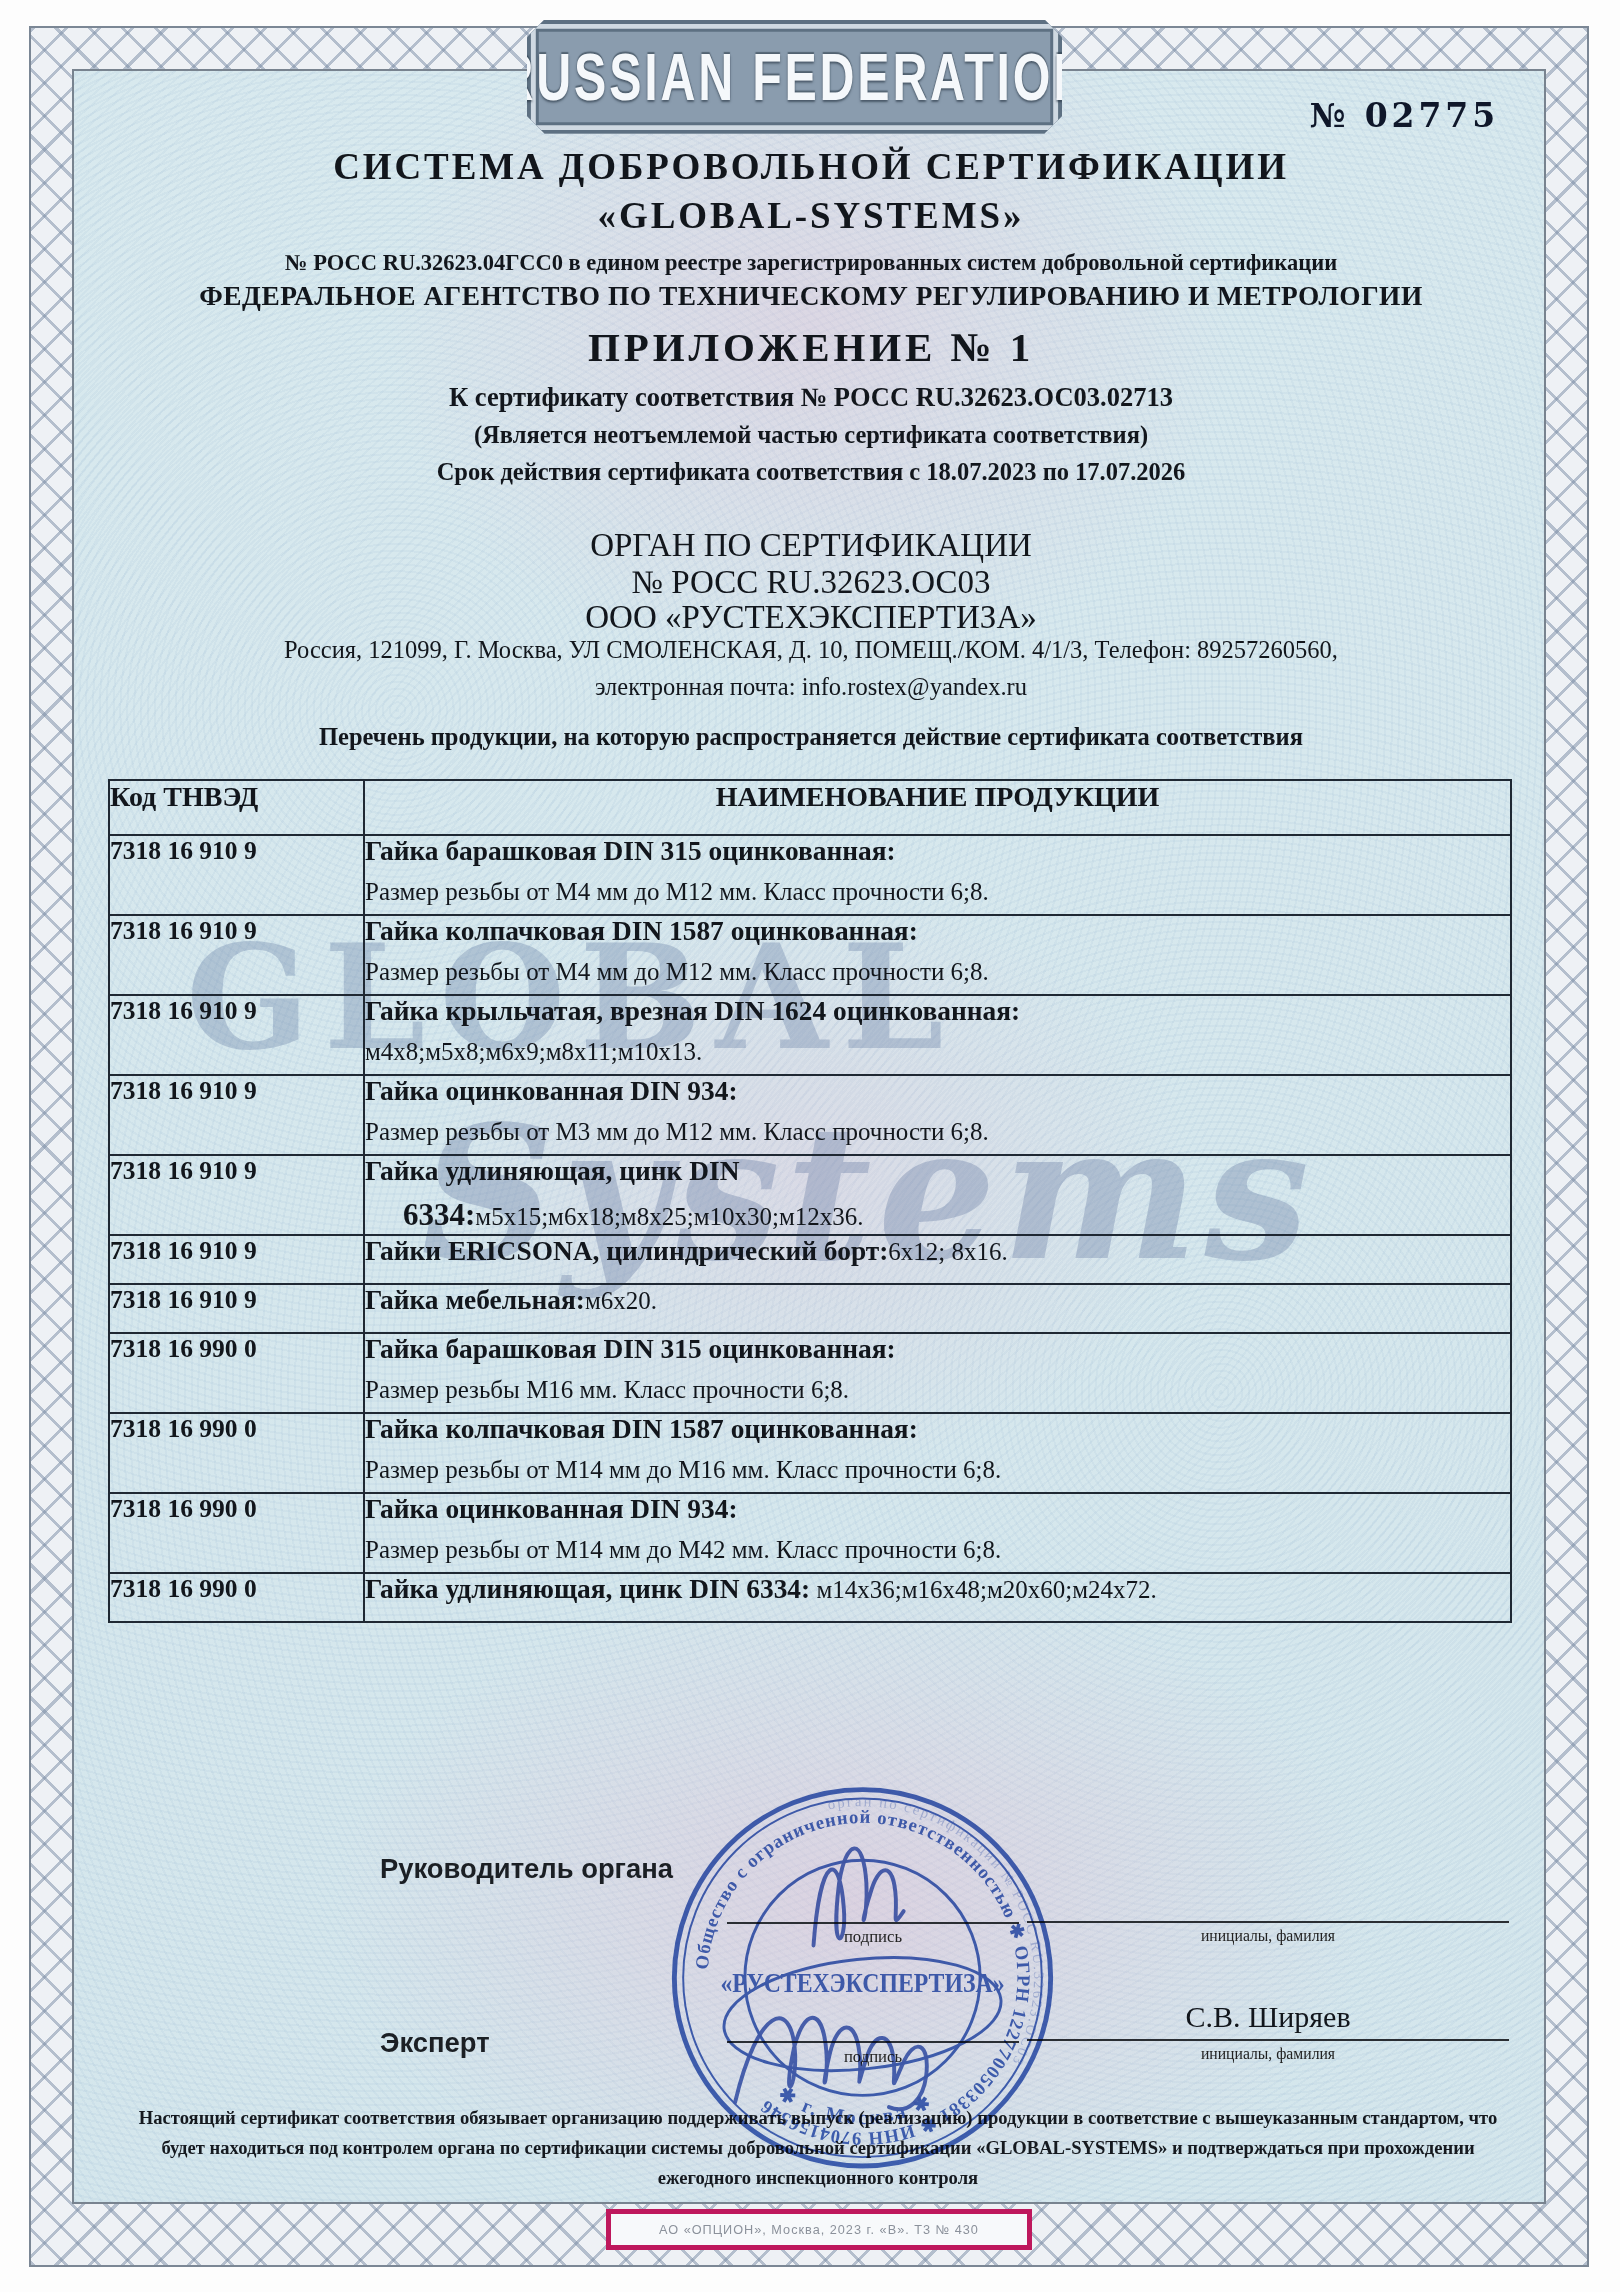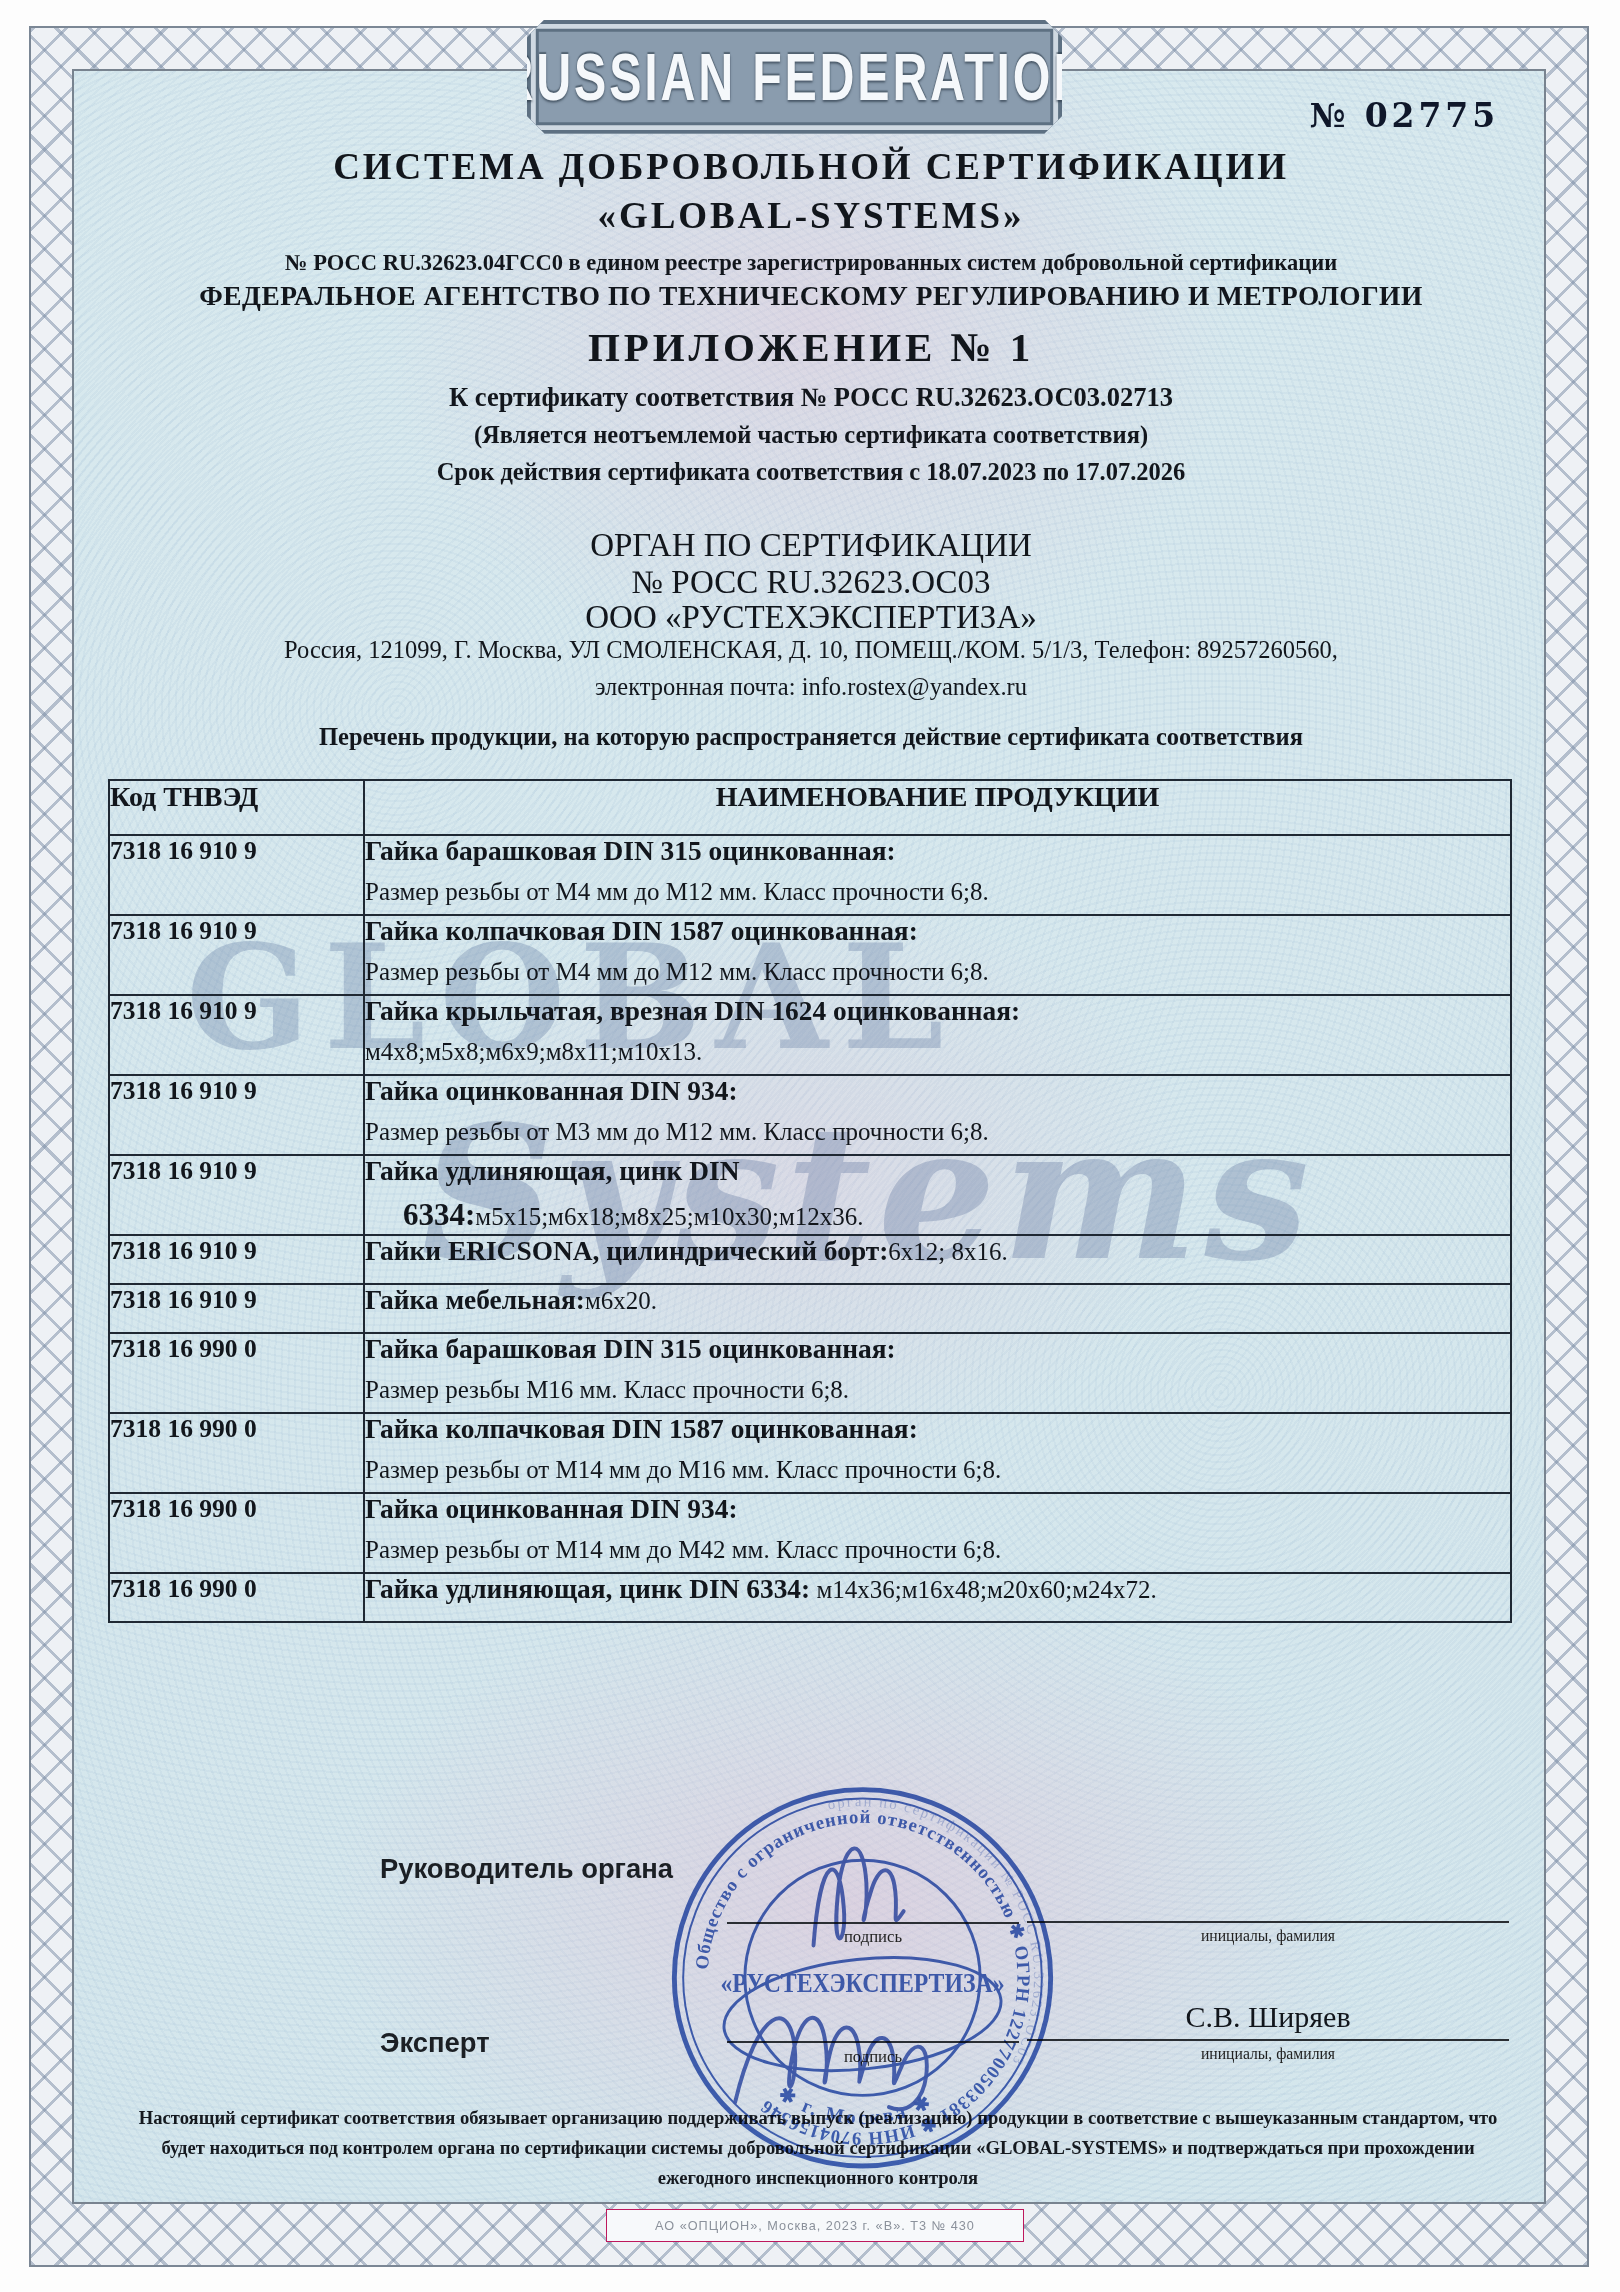--- a/index.html
+++ b/index.html
@@ -67,21 +67,21 @@
   .sig-label{position:absolute;font-family:"Liberation Sans",sans-serif;font-weight:bold;
              font-size:27.4px;color:#1b1f24;z-index:4;}
   .sline{position:absolute;border-bottom:2px solid #2a2e33;z-index:4;}
   .scap{position:absolute;font-size:16.7px;text-align:center;z-index:4;color:#222;}
   .sname{position:absolute;font-size:30px;text-align:center;z-index:4;}
   .stamp-wrap{position:absolute;left:642px;top:1764px;z-index:6;opacity:.88;mix-blend-mode:multiply;}
   
   .foot-note{position:absolute;left:137px;top:2103px;width:1362px;text-align:center;
              font-weight:bold;font-size:18.6px;line-height:1.6;z-index:4;color:#15191f;}
   .print-label{position:absolute;left:606px;top:2209px;width:416px;height:31px;z-index:5;
-             background:#f7f9fb;border:1px solid #be185d;display:flex;align-items:center;justify-content:center;
+             background:#f7f9fb;border:5px solid #be185d;display:flex;align-items:center;justify-content:center;
              font-family:"Liberation Sans",sans-serif;font-size:12.7px;letter-spacing:1px;color:#8b919b;}
 </style>
 </head>
 <body>
 
 <div class="page">
 
   <div class="frame">
     <div class="frame-inner"></div>
   </div>
@@ -97,21 +97,21 @@
   <div class="cline t-reg" style="top:250px;">№ РОСС RU.32623.04ГСС0 в едином реестре зарегистрированных систем добровольной сертификации</div>
   <div class="cline t-agency" style="top:281px;">ФЕДЕРАЛЬНОЕ АГЕНТСТВО ПО ТЕХНИЧЕСКОМУ РЕГУЛИРОВАНИЮ И МЕТРОЛОГИИ</div>
   <div class="cline t-annex" style="top:323px;">ПРИЛОЖЕНИЕ № 1</div>
   <div class="cline t-ref" style="top:382px;">К сертификату соответствия № РОСС RU.32623.ОС03.02713</div>
   <div class="cline t-note" style="top:421px;">(Является неотъемлемой частью сертификата соответствия)</div>
   <div class="cline t-note" style="top:458px;">Срок действия сертификата соответствия с 18.07.2023 по 17.07.2026</div>
 
   <div class="cline t-org" style="top:527px;">ОРГАН ПО СЕРТИФИКАЦИИ</div>
   <div class="cline t-org" style="top:564px;">№ РОСС RU.32623.ОС03</div>
   <div class="cline t-org" style="top:599px;">ООО «РУСТЕХЭКСПЕРТИЗА»</div>
-  <div class="cline t-addr" style="top:636px;">Россия, 121099, Г. Москва, УЛ СМОЛЕНСКАЯ, Д. 10, ПОМЕЩ./КОМ. 5/1/3, Телефон: 89257260560,</div>
+  <div class="cline t-addr" style="top:636px;">Россия, 121099, Г. Москва, УЛ СМОЛЕНСКАЯ, Д. 10, ПОМЕЩ./КОМ. 4/1/3, Телефон: 89257260560,</div>
   <div class="cline t-addr" style="top:673px;">электронная почта: info.rostex@yandex.ru</div>
 
   <div class="cline t-intro" style="top:723px;">Перечень продукции, на которую распространяется действие сертификата соответствия</div>
 
   <div class="wm1">GLOBAL</div>
   <div class="wm2">Systems</div>
 
   <table class="ptable">
     <thead>
       <tr style="height:55px;">

